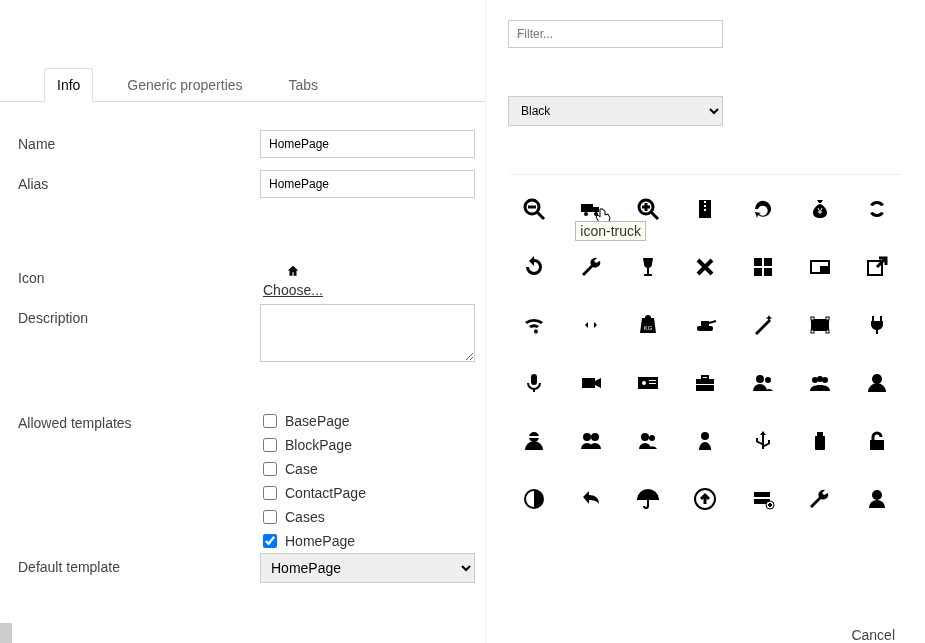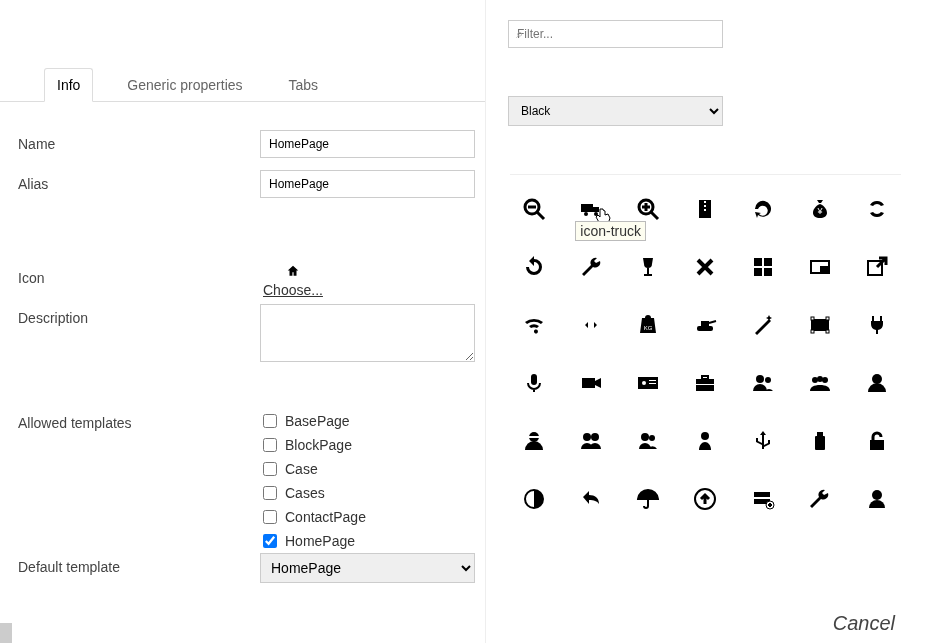--- a/index.html
+++ b/index.html
@@ -163,27 +163,26 @@
     }
     .cursor-hand {
       position: absolute;
       top: 14px; left: 50%;
       width: 18px; height: 20px;
       pointer-events: none;
       z-index: 4;
     }
     .cancel-btn {
       position: absolute;
-      bottom: 8px; right: 30px;
+      bottom: 0; right: 30px;
       color: #444;
       background: none;
       border: none;
-      font-size: 20px;
+      font-size: 14px;
       cursor: pointer;
-      font-style: italic;
     }
     .drag-handle {
       position: absolute;
       bottom: 0; left: 0;
       width: 12px; height: 20px;
       background: #ccc;
     }
     hr.sep {
       border: none;
       border-top: 1px solid #eee;
@@ -237,25 +236,25 @@
             <label class="tpl-item">
               <input type="checkbox" style="">
               <span>BlockPage</span>
             </label>
             <label class="tpl-item">
               <input type="checkbox" style="">
               <span>Case</span>
             </label>
             <label class="tpl-item">
               <input type="checkbox" style="">
-              <span>Cases</span>
+              <span>ContactPage</span>
             </label>
             <label class="tpl-item">
               <input type="checkbox" style="">
-              <span>ContactPage</span>
+              <span>Cases</span>
             </label>
             <label class="tpl-item">
               <input type="checkbox" checked="" style="">
               <span>HomePage</span>
             </label>
           </div>
       </div>
     </div>
     <div class="row">
       <div class="label">Default template</div>

